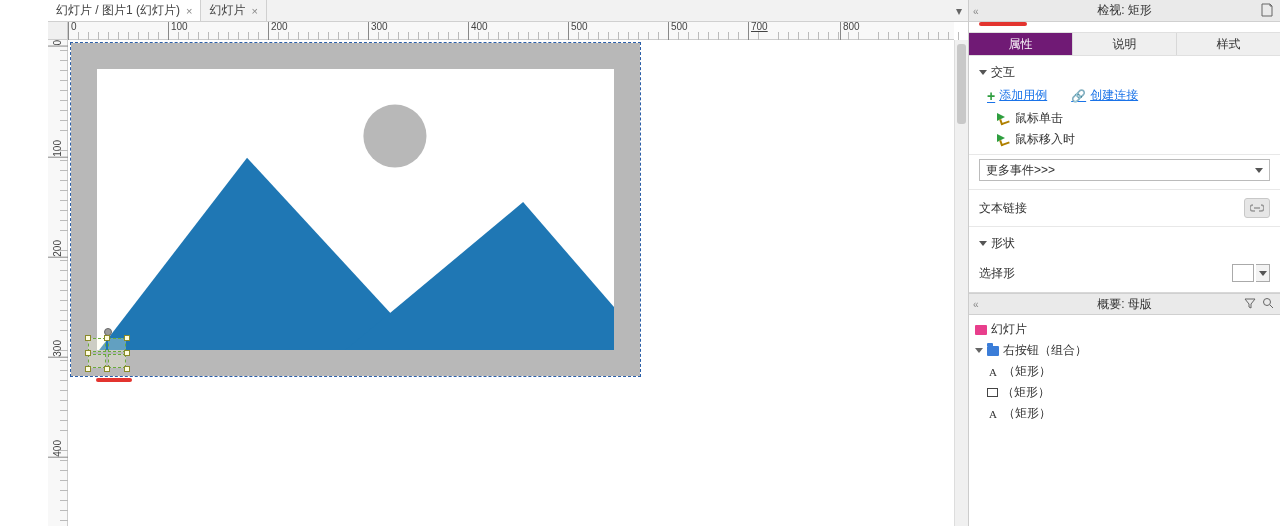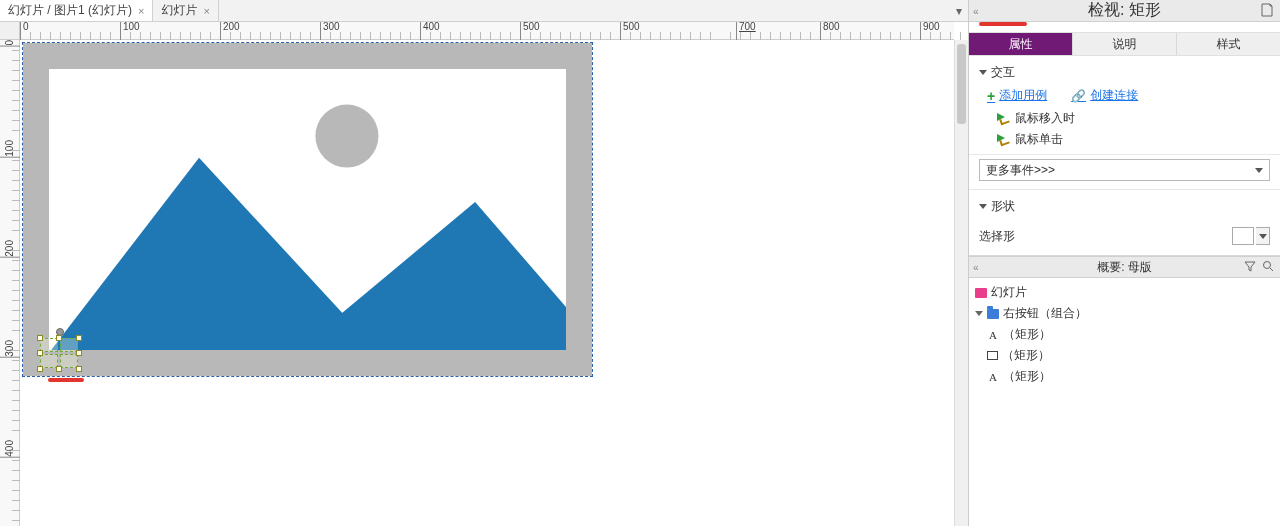--- a/index.html
+++ b/index.html
@@ -1,21 +1,21 @@
 <!DOCTYPE html>
 <html><head>
 <meta charset="utf-8">
 <style>
 * { box-sizing: border-box; margin: 0; padding: 0; font-family: Arial, "Microsoft YaHei", sans-serif; }
 html, body { width: 1280px; height: 526px; overflow: hidden; background: #fff; }
 
 .app { display: flex; width: 100%; height: 100%; }
 
 
-.canvas-area { flex: 1 1 auto; display: flex; flex-direction: column; position: relative; }
+.canvas-area { flex: 1 1 auto; display: flex; flex-direction: column; position: relative; padding-left: 48px; }
 
 .tabbar { height: 22px; background: #f2f2f2; border-bottom: 1px solid #d0d0d0; display: flex; align-items: stretch; font-size: 12px; }
 .tab { display: flex; align-items: center; padding: 0 8px; border-right: 1px solid #d0d0d0; color: #444; gap: 6px; cursor: pointer; }
 .tab.active { background: #fff; }
 .tab .close { color: #888; font-size: 11px; }
 .tabbar-right { margin-left: auto; display: flex; align-items: center; padding: 0 6px; color: #666; }
 
 .workspace { flex: 1 1 auto; position: relative; overflow: hidden; }
 
 .ruler-h { position: absolute; left: 20px; right: 14px; top: 0; height: 18px; background: #f8f8f8; border-bottom: 1px solid #ccc; }
@@ -42,21 +42,21 @@
 .sel-group { position: absolute; left: 20px; top: 298px; width: 40px; height: 32px; }
 .sel-box { position: absolute; border: 1px dashed #6aab3a; background: rgba(255,255,224,0.3); }
 .handle { position: absolute; width: 6px; height: 6px; background: #fffde0; border: 1px solid #8a8a2a; }
 .rot { position: absolute; width: 8px; height: 8px; border-radius: 50%; background: #9a9a9a; border: 1px solid #666; }
 .redbar1 { position: absolute; left: 28px; top: 338px; width: 36px; height: 4px; background: #e3342f; border-radius: 2px; }
 
 
 .right { width: 312px; flex: none; display: flex; flex-direction: column; border-left: 1px solid #ccc; background: #f7f7f7; font-size: 12px; color: #333; }
 
 .rp-header { height: 22px; background: #eaeaea; border-bottom: 1px solid #d0d0d0; display: flex; align-items: center; justify-content: center; position: relative; }
-.rp-header .title { font-size: 16px; color: #333; }
+.rp-header .title { font-size: 12px; color: #333; }
 .rp-header .doc-icon { position: absolute; right: 6px; top: 3px; color: #666; }
 
 .insp { flex: 0 0 auto; background: #fff; border-bottom: 1px solid #d8d8d8; }
 .insp .name-row { padding: 6px 10px 2px; font-size: 17px; color: #222; }
 .insp .name-underline { margin: 0 10px 6px; width: 48px; height: 4px; background: #e3342f; border-radius: 2px; }
 
 .tabs3 { display: flex; height: 24px; border-top: 1px solid #e0e0e0; border-bottom: 1px solid #e0e0e0; }
 .tabs3 .t { flex: 1; display: flex; align-items: center; justify-content: center; background: #efefef; border-right: 1px solid #d8d8d8; cursor: pointer; }
 .tabs3 .t:last-child { border-right: none; }
 .tabs3 .t.active { background: #701a75; color: #fff; }
@@ -189,31 +189,31 @@
           <div class="tick" style="left: 600px;">500</div>
           <div class="minor" style="left: 610px;"></div>
           <div class="minor" style="left: 620px;"></div>
           <div class="minor" style="left: 630px;"></div>
           <div class="minor" style="left: 640px;"></div>
           <div class="minor" style="left: 650px;"></div>
           <div class="minor" style="left: 660px;"></div>
           <div class="minor" style="left: 670px;"></div>
           <div class="minor" style="left: 680px;"></div>
           <div class="minor" style="left: 690px;"></div>
-          <div class="tick" style="left: 716px; text-decoration: underline;">700</div>
+          <div class="tick" style="left: 680px; text-decoration: underline;">700</div>
           <div class="minor" style="left: 710px;"></div>
           <div class="minor" style="left: 720px;"></div>
           <div class="minor" style="left: 730px;"></div>
           <div class="minor" style="left: 740px;"></div>
           <div class="minor" style="left: 750px;"></div>
           <div class="minor" style="left: 760px;"></div>
           <div class="minor" style="left: 770px;"></div>
           <div class="minor" style="left: 780px;"></div>
           <div class="minor" style="left: 790px;"></div>
-          <div class="tick" style="left: 800px;">800</div>
+          <div class="tick" style="left: 772px;">800</div>
           <div class="minor" style="left: 810px;"></div>
           <div class="minor" style="left: 820px;"></div>
           <div class="minor" style="left: 830px;"></div>
           <div class="minor" style="left: 840px;"></div>
           <div class="minor" style="left: 850px;"></div>
           <div class="minor" style="left: 860px;"></div>
           <div class="minor" style="left: 870px;"></div>
           <div class="minor" style="left: 880px;"></div>
           <div class="minor" style="left: 890px;"></div>
           <div class="tick" style="left: 900px;">900</div>
@@ -345,36 +345,44 @@
             <span>添加用例</span>
           </span>
           <span class="lnk">
             <span class="chain">🔗</span>
             <span>创建连接</span>
           </span>
         </div>
         <div class="evlist">
           <div class="evitem">
             <span class="ev-icon"></span>
-            <span>鼠标移入时</span>
+            <span>鼠标单击</span>
           </div>
           <div class="evitem">
             <span class="ev-icon"></span>
-            <span>鼠标单击</span>
+            <span>鼠标移入时</span>
           </div>
         </div>
       </div>
 
       <div class="more-row">
         <div class="more-sel">
           <span>更多事件&gt;&gt;&gt;</span>
           <span class="tri"></span>
         </div>
       </div>
 
+      <div class="textlink-row">
+        <span>文本链接</span>
+        <span class="link-btn">
+          <svg width="14" height="10" viewBox="0 0 14 10">
+              <path d="M4 5h6M3 2a3 3 0 000 6h2M11 2a3 3 0 010 6H9" stroke="#999" fill="none" stroke-width="1.4"></path>
+            </svg>
+        </span>
+      </div>
 
       <div class="section" style="border-bottom:none;padding-bottom:0">
         <div class="hdr">
           <span class="chev"></span>
           <span>形状</span>
         </div>
       </div>
       <div class="shape-row">
         <span>选择形</span>
         <span class="shape-sel">

